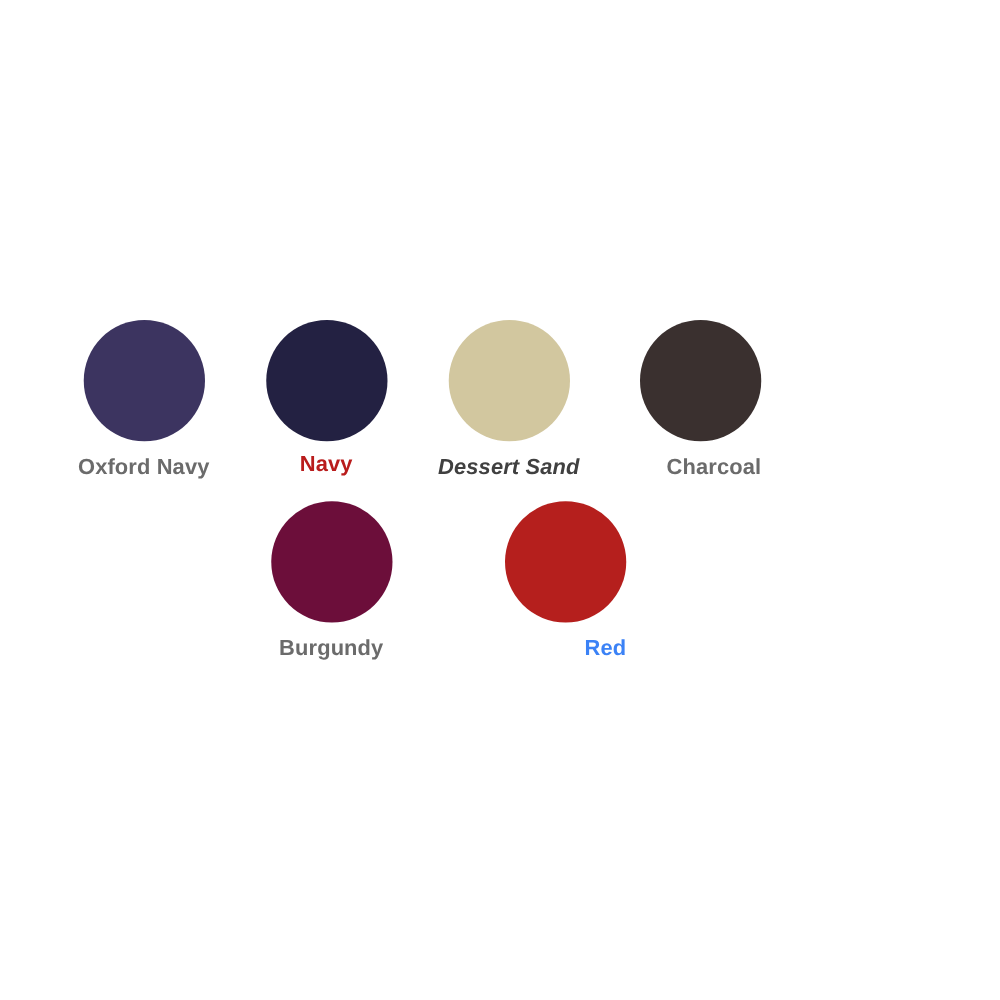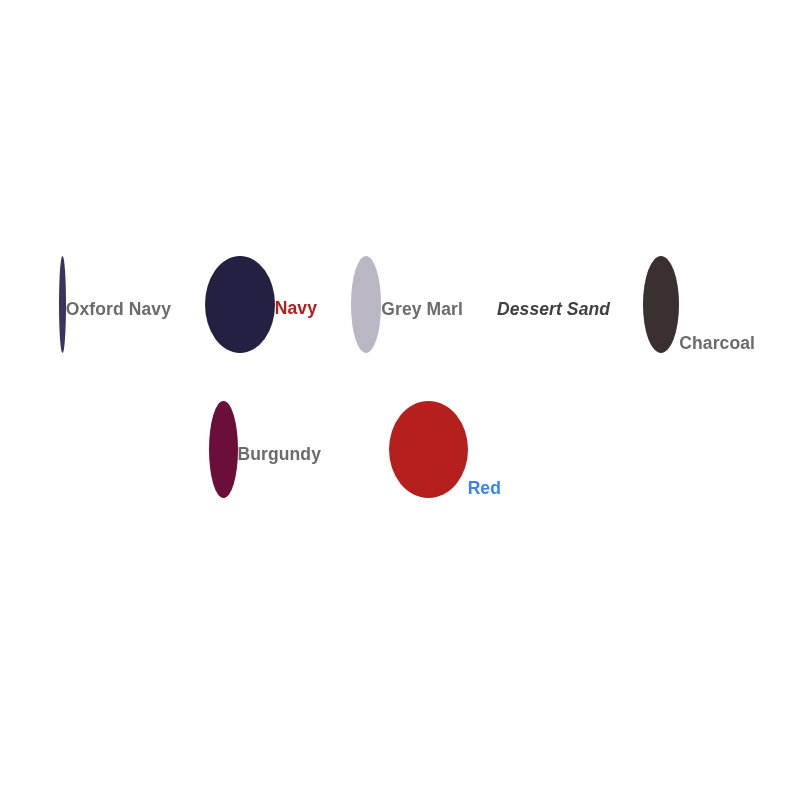--- a/index.html
+++ b/index.html
@@ -41,21 +41,21 @@
   
   #swatch-row-2 {
     top: 401px;
     padding-left: 209px;
     box-sizing: border-box;
     gap: 34px;
   }
 
   .swatch-item {
     display: flex;
-    flex-direction: row;
+    flex-direction: column;
     align-items: center;
     width: 112px;
     margin-right: 34px;
   }
 
   .swatch-item:last-child {
     margin-right: 0;
     align-items: flex-end;
   }
 
@@ -87,24 +87,20 @@
     <div class="swatch-item">
       <span class="swatch-dot" style="background-color: rgb(60, 52, 96);"></span>
       <span class="swatch-label" style="color: rgb(107, 107, 107);">Oxford Navy</span>
     </div>
 
     <div class="swatch-item">
       <span class="swatch-dot" style="background-color: rgb(35, 33, 66);"></span>
       <span class="swatch-label" style="color: #b91c1c; margin-top: 9px;">Navy</span>
     </div>
 
-    <div class="swatch-item">
-      <span class="swatch-dot" style="background-color: rgb(188, 182, 196);"></span>
-      <span class="swatch-label" style="color: rgb(107, 107, 107);">Grey Marl</span>
-    </div>
 
     <div class="swatch-item">
       <span class="swatch-dot" style="background-color: rgb(210, 199, 159);"></span>
       <span class="swatch-label" style="color: #404040; font-style: italic;">Dessert Sand</span>
     </div>
 
     <div class="swatch-item">
       <span class="swatch-dot" style="background-color: rgb(58, 48, 47);"></span>
       <span class="swatch-label" style="color: rgb(107, 107, 107);">Charcoal</span>
     </div>

